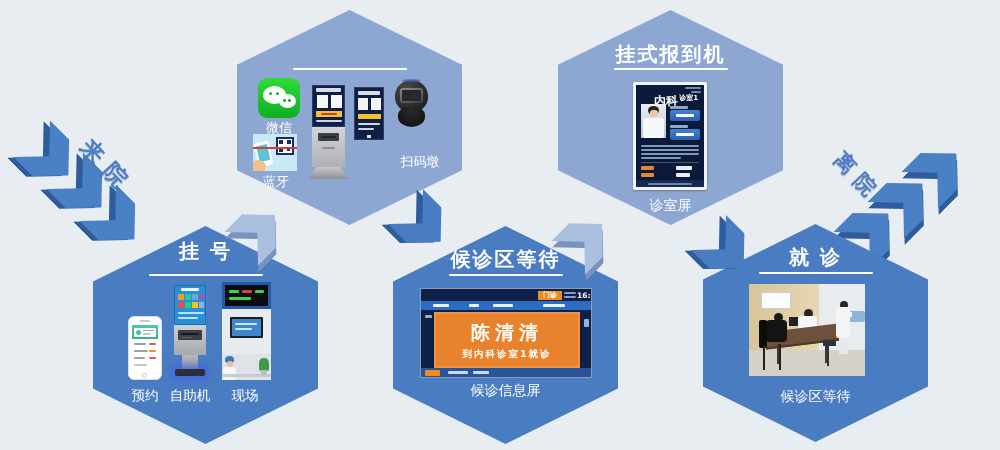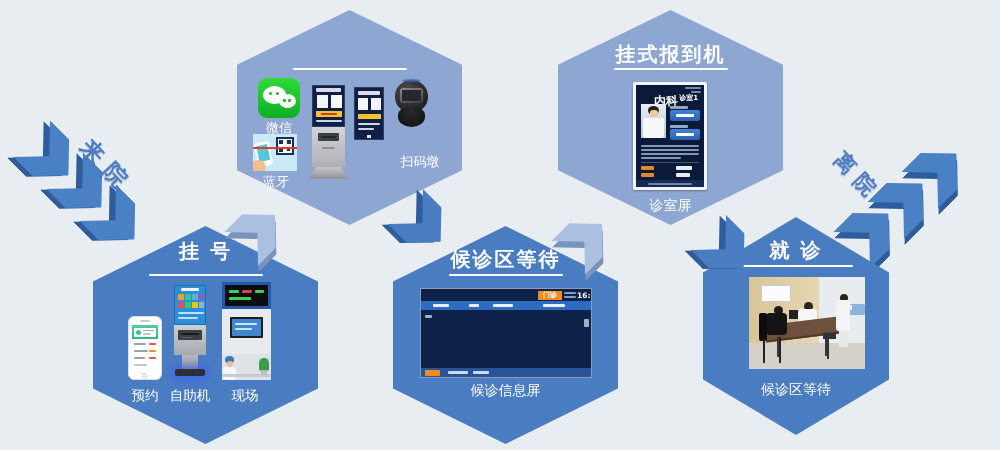--- a/index.html
+++ b/index.html
@@ -280,30 +280,34 @@
       <div class="bar" style="left:143px;top:6.5px;width:12px;height:2px;background:#8b9cc0"></div>
       <div class="abs" style="left:156px;top:2px;color:#fff;font-size:7.5px;font-weight:bold">16:30</div>
       <div class="abs" style="left:0;top:12px;width:172px;height:9px;background:#2e6cc2">
         <div class="bar" style="left:12px;top:3px;width:16px;height:2.5px;background:#eaf0f8"></div>
         <div class="bar" style="left:48px;top:3px;width:10px;height:2.5px;background:#eaf0f8"></div>
         <div class="bar" style="left:72px;top:3px;width:20px;height:2.5px;background:#eaf0f8"></div>
         <div class="bar" style="left:122px;top:3px;width:22px;height:2.5px;background:#eaf0f8"></div>
       </div>
       <div class="bar" style="left:4px;top:26px;width:7px;height:3px;background:#9fb0cc"></div>
       <div class="bar" style="left:163px;top:30px;width:5px;height:8px;background:#9fb0cc"></div>
+      <div class="abs" style="left:13px;top:23px;width:146px;height:56px;background:#e8822c;border:2px solid #f0944a;box-sizing:border-box;box-shadow:0 2px 2px rgba(0,0,0,.4)">
+        <div class="abs" style="left:0;right:0;top:6px;text-align:center;color:#fff;font-size:19px;font-weight:bold;letter-spacing:5px">陈清清</div>
+        <div class="abs" style="left:0;right:0;top:34px;text-align:center;color:#fff;font-size:9.5px;font-weight:bold;letter-spacing:2px">到内科诊室1就诊</div>
+      </div>
       <div class="abs" style="left:0;bottom:0;width:172px;height:9px;background:#28549c">
         <div class="bar" style="left:4px;top:1.5px;width:15px;height:6px;background:#ef8c1f"></div>
         <div class="bar" style="left:27px;top:3px;width:20px;height:2.5px;background:#cdd8ea"></div>
         <div class="bar" style="left:52px;top:3px;width:16px;height:2.5px;background:#cdd8ea"></div>
       </div>
     </div>
     <div class="cap" style="top:156px">候诊信息屏</div>
   </div>
 
-  <div class="hex hex-dark" style="left:703px;top:217px;width:186px;height:218px">
+  <div class="hex hex-dark" style="left:703px;top:224px;width:225px;height:218px">
     <div class="hex-title" style="top:20px">就 诊</div>
     <div class="hex-rule" style="top:48px"></div>
 
     <div class="abs" style="left:46px;top:60px;width:116px;height:92px;background:#e9ecef;overflow:hidden">
       <div class="abs" style="left:0;top:0;width:70px;height:92px;background:linear-gradient(90deg,#d8c498,#e7d7b2)"></div>
       <div class="abs" style="left:0;top:66px;width:116px;height:26px;background:#d6d1c8"></div>
       <div class="abs" style="left:12px;top:8px;width:30px;height:17px;background:#fbfcfd;border:1px solid #c8cdd2;box-sizing:border-box"></div>
       <div class="abs" style="left:96px;top:27px;width:20px;height:11px;border-radius:2px;background:#8fb4dc">
         <div class="abs" style="left:1px;top:1px;width:6px;height:5px;background:#f2f5f8"></div>
       </div>

